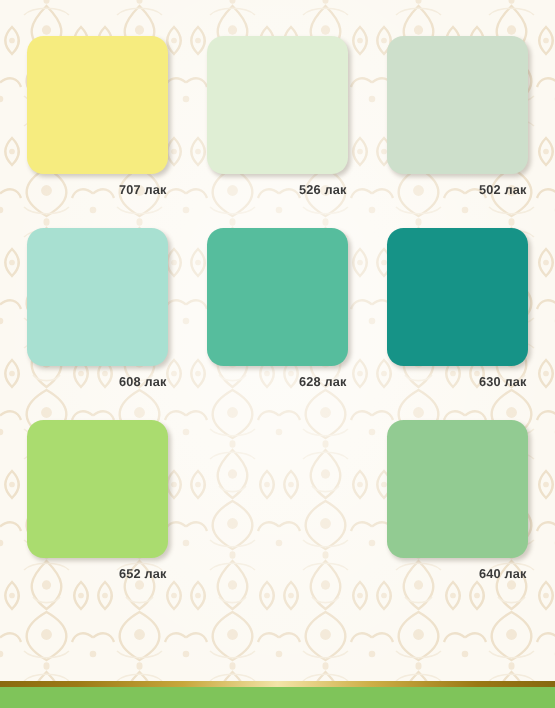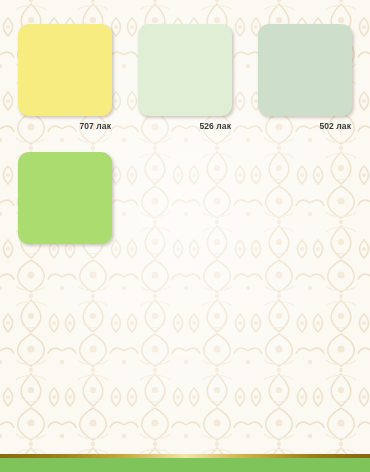--- a/index.html
+++ b/index.html
@@ -152,24 +152,43 @@
       <div class="cell">
         <div class="swatch" style="background-color: rgb(223, 238, 212);"></div>
         <div class="caption">526 лак</div>
       </div>
       <div class="cell">
         <div class="swatch" style="background-color: rgb(205, 223, 203);"></div>
         <div class="caption">502 лак</div>
       </div>
     </div>
 
+    <div class="row">
+      <div class="cell">
+        <div class="swatch" style="background-color: rgb(168, 224, 209);"></div>
+        <div class="caption">608 лак</div>
+      </div>
+      <div class="cell">
+        <div class="swatch" style="background-color: rgb(86, 189, 157);"></div>
+        <div class="caption">628 лак</div>
+      </div>
+      <div class="cell">
+        <div class="swatch" style="background-color: rgb(22, 147, 135);"></div>
+        <div class="caption">630 лак</div>
+      </div>
+    </div>
 
     <div class="row">
       <div class="cell">
         <div class="swatch" style="background-color: rgb(170, 220, 111);"></div>
+        <div class="caption">652 лак</div>
+      </div>
+      <div class="cell">
+        <div class="swatch" style="background-color: rgb(146, 203, 146);"></div>
+        <div class="caption">640 лак</div>
       </div>
     </div>
 
   </div>
 
   <div class="gold-rule"></div>
   <div class="footer-bar" style="background-color: rgb(127, 196, 90);"></div>
 
 </div>
 

